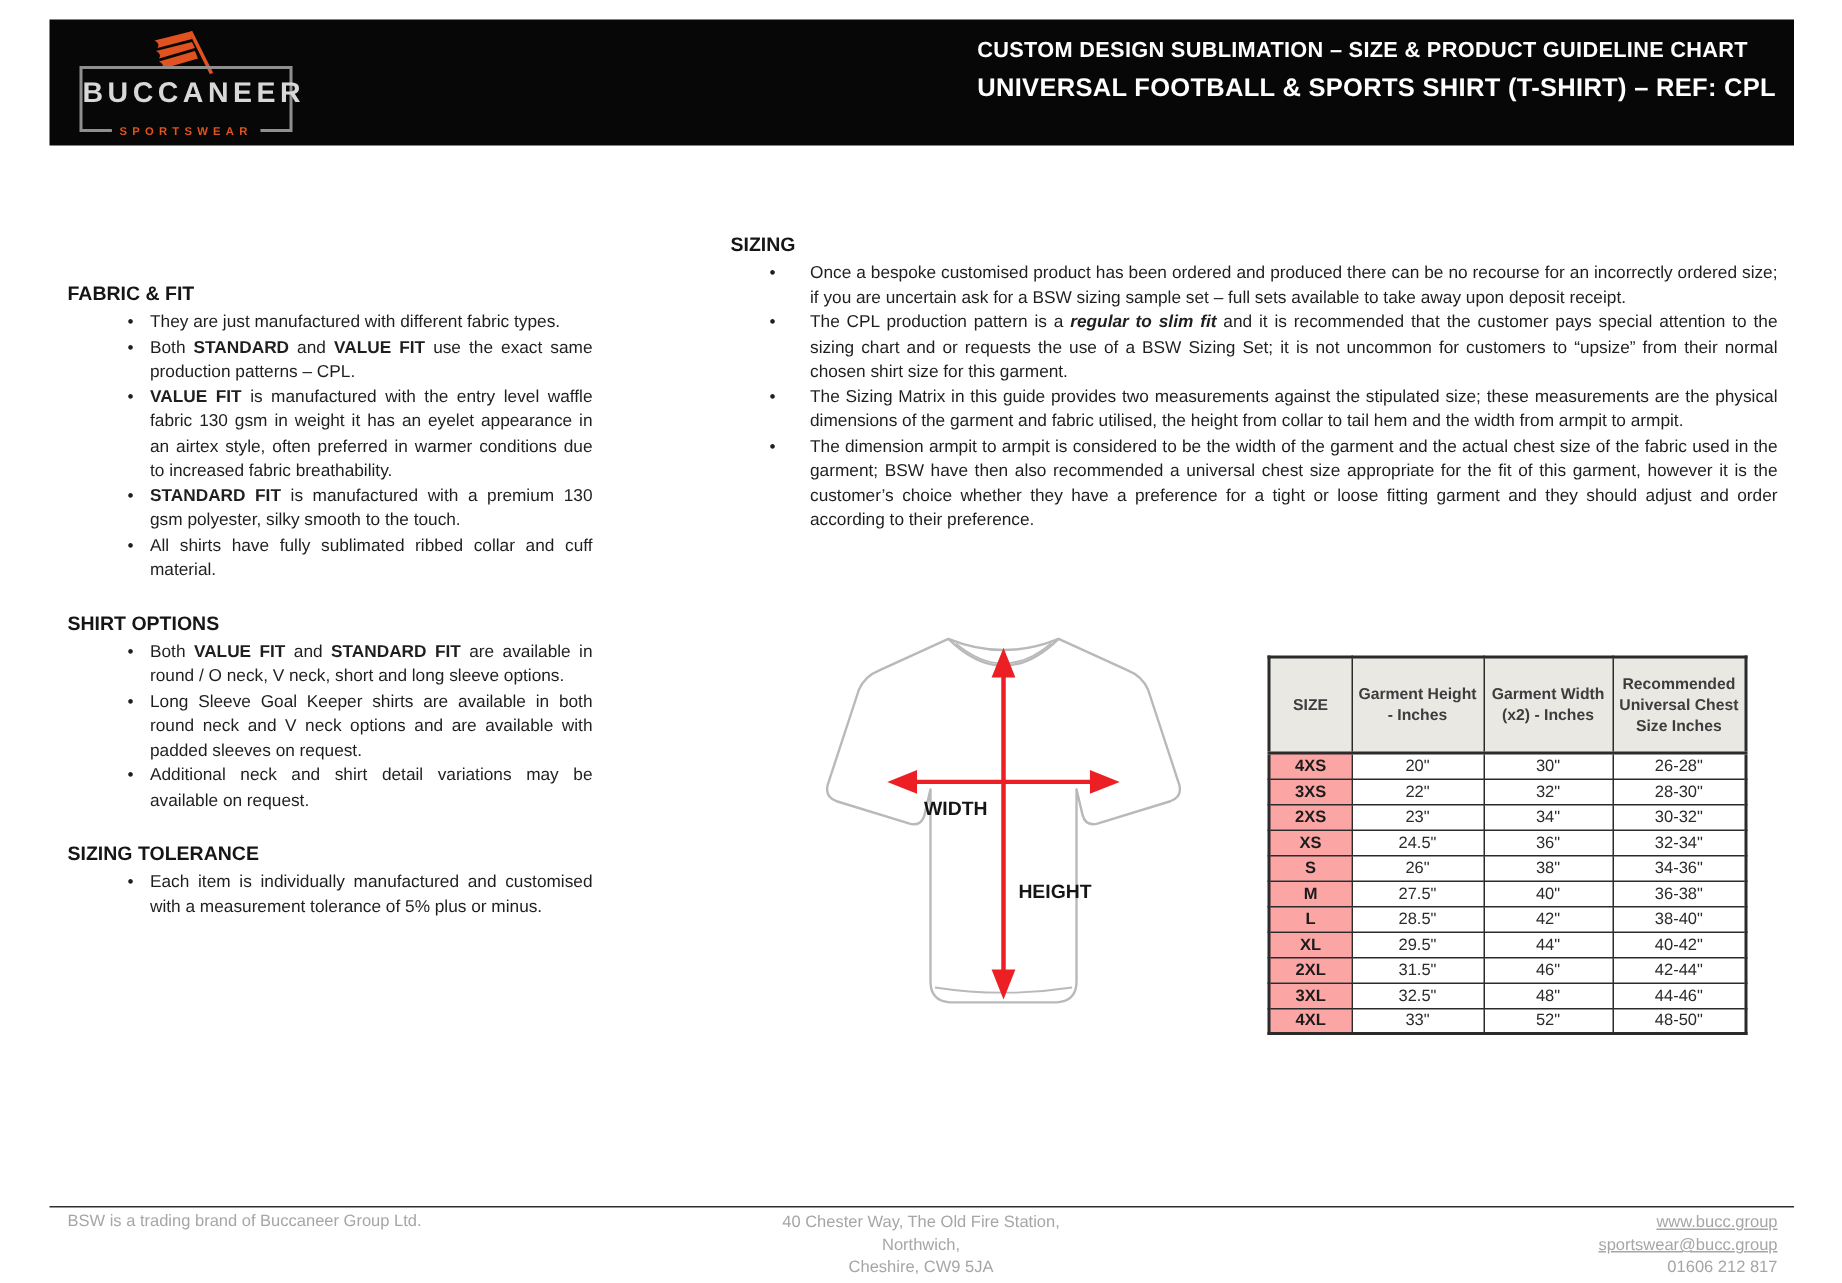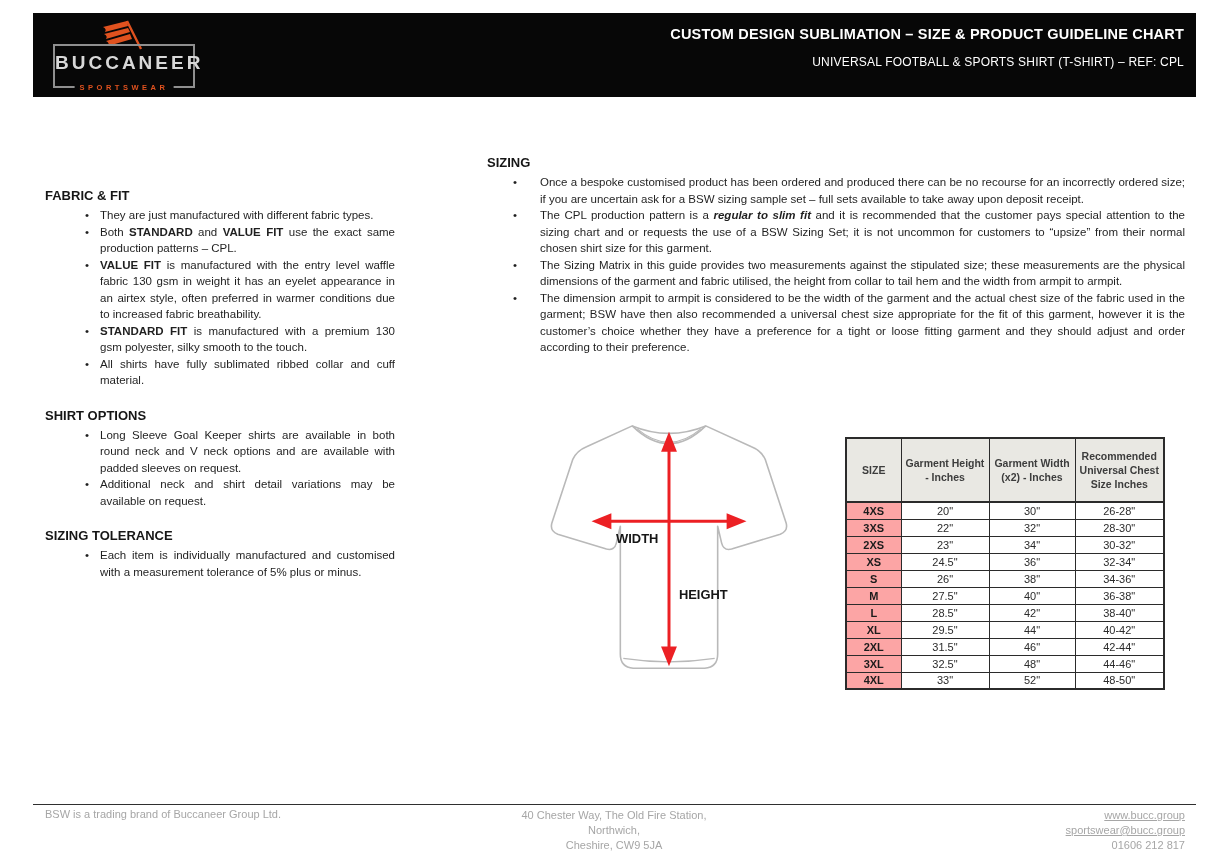--- a/index.html
+++ b/index.html
@@ -7,23 +7,23 @@
   body { font-family:"Liberation Sans", sans-serif; color:#1f1f1f; }
   .page { position:relative; width:1228px; height:855px; background:#ffffff; overflow:hidden; }
 
   
   .topbar { position:absolute; left:33px; top:13px; width:1163px; height:84px; background:#070707; }
   .logo { position:absolute; left:16px; top:4px; width:175px; height:78px; }
   .logo-flag { position:absolute; left:48px; top:1px; }
   .logo-box { position:absolute; left:4px; top:27px; width:142px; height:44px; border:2px solid #8f8f8f; }
   .logo-brand { margin-top:6px; text-align:center; font-size:19px; font-weight:700; letter-spacing:3px; color:#d8d8d8; }
   .logo-sub { position:absolute; left:50%; bottom:-6px; transform:translateX(-50%); background:#070707; padding:0 5px; font-size:7.5px; font-weight:700; letter-spacing:3.5px; color:#e0521f; white-space:nowrap; }
-  .titles { position:absolute; right:12px; top:0; height:68px; display:flex; flex-direction:column; justify-content:space-between; padding:13px 0 12px 0; text-align:right; }
+  .titles { position:absolute; right:12px; top:0; height:68px; display:flex; flex-direction:column; justify-content:space-between; padding:13px 0 12px 0; text-align:left; }
   .title1 { color:#ffffff; font-weight:700; font-size:14.5px; letter-spacing:0.2px; }
-  .title2 { color:#ffffff; font-weight:400; font-size:12px; letter-spacing:0.2px; }
+  .title2 { color:#ffffff; font-weight:700; font-size:17px; letter-spacing:0.2px; }
 
   
   .col-left  { position:absolute; left:45px;  top:155px; width:350px;margin-top:33px; }
   .col-right { position:absolute; left:487px; top:155px; width:698px; }
   .sec-heading { font-size:13px; font-weight:700; color:#161616; margin-bottom:4px; }
   .sec { margin-bottom:19px; }
   ul.bullets { list-style:none; }
   ul.bullets li { position:relative; padding-left:55px; font-size:11.5px; line-height:16.5px; text-align:justify; color:#1f1f1f; }
   ul.bullets li::before { content:"\2022"; position:absolute; left:40px; top:0; font-size:11.5px; }
   .col-right ul.bullets li { padding-left:53px; }
@@ -79,20 +79,21 @@
           <li><span>They are just manufactured with different fabric types.</span></li>
           <li><span>Both </span><span style="font-weight: 700;">STANDARD</span><span> and </span><span style="font-weight: 700;">VALUE FIT</span><span> use the exact same production patterns – CPL.</span></li>
           <li><span style="font-weight: 700;">VALUE FIT</span><span> is manufactured with the entry level waffle fabric 130 gsm in weight it has an eyelet appearance in an airtex style, often preferred in warmer conditions due to increased fabric breathability.</span></li>
           <li><span style="font-weight: 700;">STANDARD FIT</span><span> is manufactured with a premium 130 gsm polyester, silky smooth to the touch.</span></li>
           <li><span>All shirts have fully sublimated ribbed collar and cuff material.</span></li>
         </ul>
     </div>
     <div class="sec">
       <div class="sec-heading">SHIRT OPTIONS</div>
       <ul class="bullets">
+          <li><span>Both </span><span style="font-weight: 700;">VALUE FIT</span><span> and </span><span style="font-weight: 700;">STANDARD FIT</span><span> are available in round / O neck, V neck, short and long sleeve options.</span></li>
           <li><span>Long Sleeve Goal Keeper shirts are available in both round neck and V neck options and are available with padded sleeves on request.</span></li>
           <li><span>Additional neck and shirt detail variations may be available on request.</span></li>
         </ul>
     </div>
     <div class="sec">
       <div class="sec-heading">SIZING TOLERANCE</div>
       <ul class="bullets">
           <li><span>Each item is individually manufactured and customised with a measurement tolerance of 5% plus or minus.</span></li>
         </ul>
     </div>

